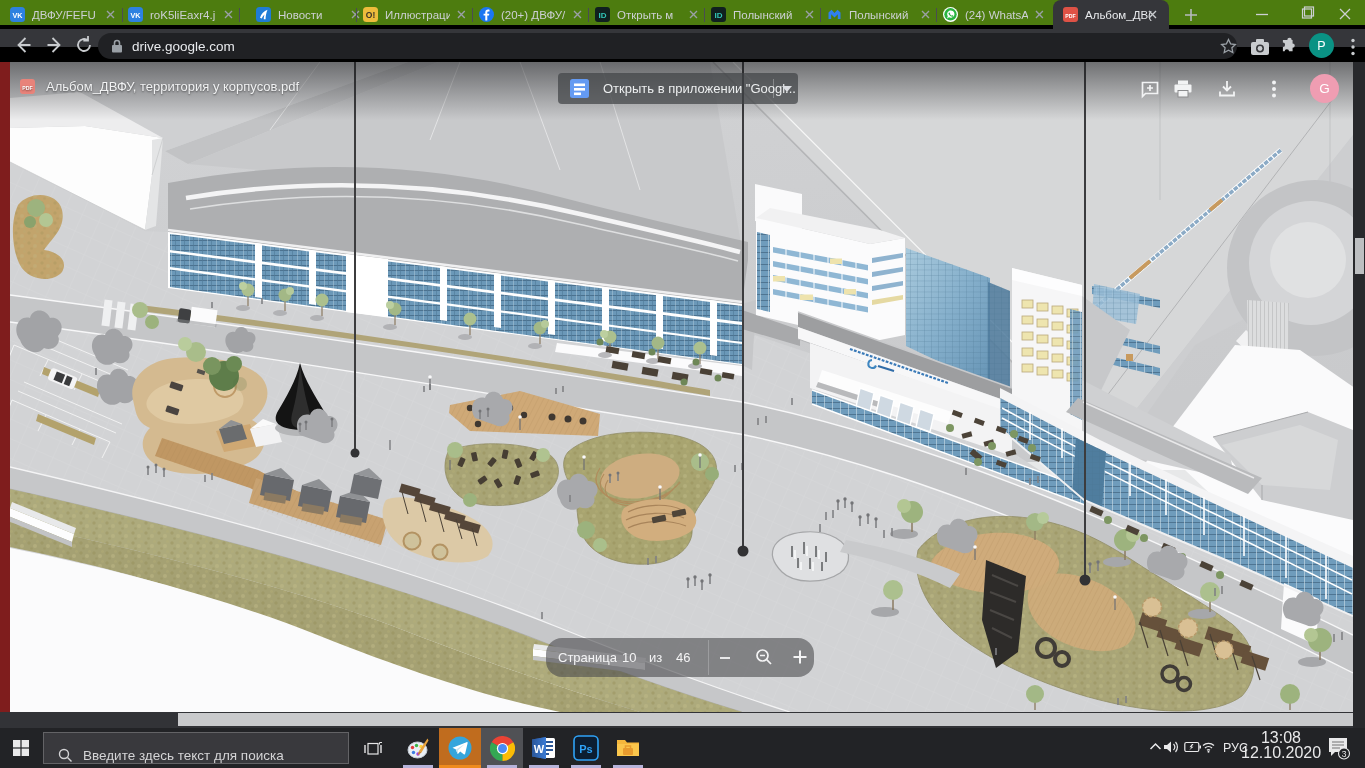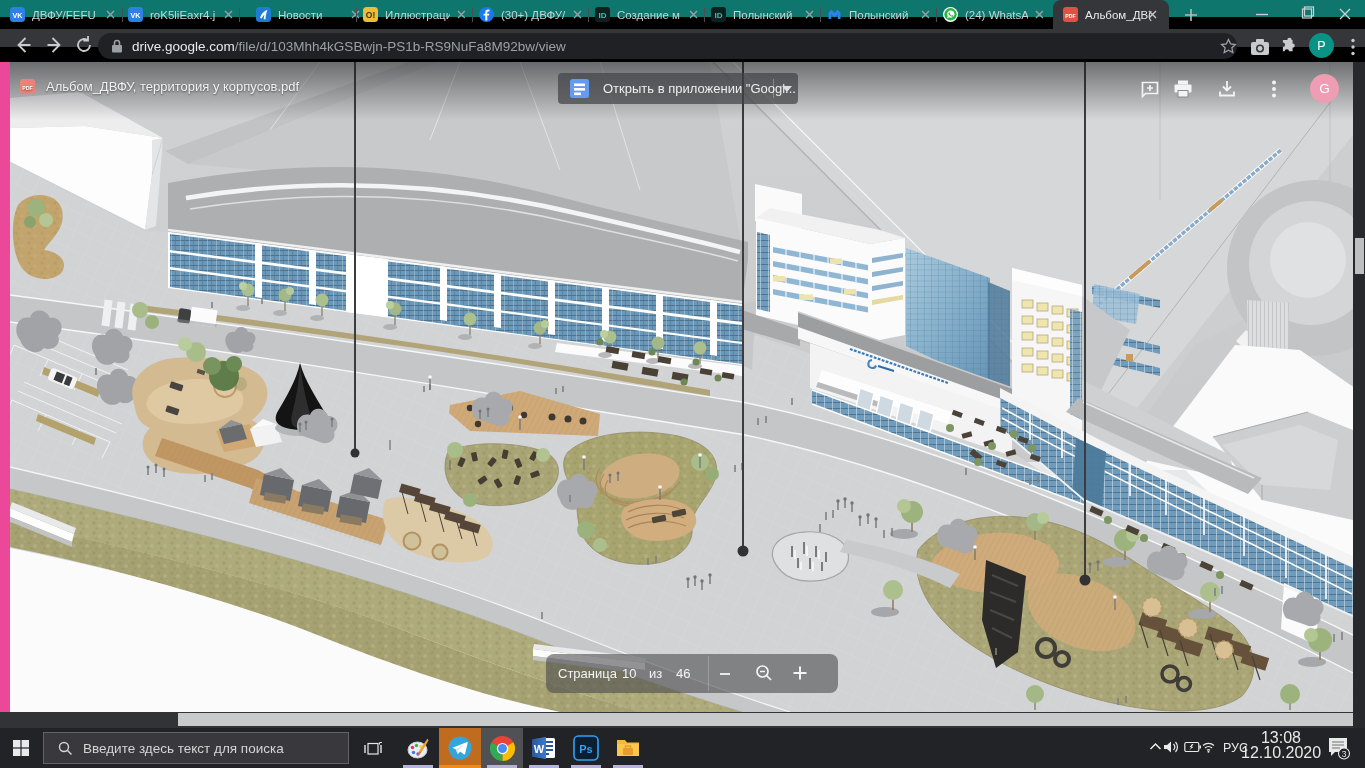--- a/index.html
+++ b/index.html
@@ -1,44 +1,44 @@
 <!DOCTYPE html>
 <html><head><meta charset="utf-8">
 <style>
 *{margin:0;padding:0;box-sizing:border-box}
 html,body{width:1365px;height:768px;overflow:hidden;background:#000;font-family:"Liberation Sans",sans-serif}
 #stage{position:relative;width:1365px;height:768px;overflow:hidden}
 
-#tabs{position:absolute;left:0;top:0;width:1365px;height:17px;background:#0f766e}
+#tabs{position:absolute;left:0;top:0;width:1365px;height:25px;background:#4d7c0f}
 .tab{position:absolute;top:0;height:29px;display:flex;align-items:center;color:#cdd0d4;font-size:11.5px;white-space:nowrap;overflow:hidden}
 .tab .fav{width:15px;height:15px;margin-right:7px;flex:0 0 15px}
 .tab .ttl{overflow:hidden;text-overflow:clip;flex:1 1 auto}
 .tab .cx{color:#9aa0a6;font-size:13px;margin-left:6px;margin-right:2px}
 .tsep{position:absolute;top:8px;width:1px;height:14px;background:#4a4d51}
 #activetab{position:absolute;left:1053px;top:0;width:116px;height:29px;background:#35363a;border-radius:8px 8px 0 0;display:flex;align-items:center;color:#e8eaed;font-size:11.5px}
 
 #toolbar{position:absolute;left:0;top:29px;width:1365px;height:18px;background:#35363a}
 #omni{position:absolute;left:98px;top:4px;width:1139px;height:26px;border-radius:13px;background:#202124;display:flex;align-items:center;color:#e8eaed;font-size:13.5px}
 .navic{position:absolute;top:3px;width:26px;height:26px;color:#c8cbce}
 
-#viewer{position:absolute;left:0;top:62px;width:1365px;height:666px;background:#ec4899}
+#viewer{position:absolute;left:0;top:62px;width:1365px;height:666px;background:#7f1d1d}
 #hscroll{position:absolute;left:0;top:650px;width:1365px;height:16px;background:#323337}
 #hthumb{position:absolute;left:178px;top:1px;width:1175px;height:13px;background:#c9cacc}
 #vscroll{position:absolute;left:1353px;top:0;width:12px;height:666px;background:#28292c}
 #vthumb{position:absolute;left:2px;top:176px;width:9px;height:36px;background:#bdbfc1}
 
 #dscrim{position:absolute;left:10px;top:0;width:1343px;height:58px;background:linear-gradient(to bottom,rgba(26,27,30,.55),rgba(26,27,30,0));pointer-events:none}
 #dtitle{position:absolute;left:20px;top:17px;display:flex;align-items:center;color:#f1f2f3;font-size:13px;text-shadow:0 1px 2px rgba(0,0,0,.5)}
 #openbtn{position:absolute;left:558px;top:11px;width:240px;height:31px;background:rgba(65,68,71,.72);border-radius:4px;display:flex;align-items:center;color:#eceeef;font-size:13px}
 .hic{position:absolute;top:16px;width:22px;height:22px;color:#f2f3f4}
 #gava{position:absolute;left:1310px;top:12px;width:29px;height:29px;border-radius:50%;background:#ef9db2;color:#fff;font-size:13.5px;display:flex;align-items:center;justify-content:center}
-#pgbar{position:absolute;left:546px;top:592px;width:292px;height:39px;background:rgba(70,71,74,.58);border-radius:8px;color:#f4f4f5;font-size:13px}
+#pgbar{position:absolute;left:546px;top:576px;width:268px;height:39px;background:rgba(70,71,74,.58);border-radius:16px;color:#f4f4f5;font-size:13px}
 
 #taskbar{position:absolute;left:0;top:728px;width:1365px;height:40px;background:#222326}
-#tsearch{position:absolute;left:43px;top:4px;width:306px;height:32px;background:#39393d;border:1px solid #636366;display:flex;align-items:center;color:#d4d4d6;font-size:13.5px}
+#tsearch{position:absolute;left:43px;top:4px;width:306px;height:32px;background:#39393d;border:1px solid #636366;display:flex;align-items:flex-end;color:#d4d4d6;font-size:13.5px}
 .ttile{position:absolute;top:0;width:42px;height:40px;display:flex;align-items:center;justify-content:center}
 .tund{position:absolute;top:37px;height:3px;background:#b6b3da}
 #tray{position:absolute;right:0;top:0;height:40px;color:#e9e9ea;font-size:12px}
 </style></head>
 <body>
 <div id="stage">
 
   <div id="viewer">
     <svg id="art" width="1343" height="650" viewBox="10 62 1343 650" style="position:absolute;left:10px;top:0">
 <defs>
@@ -836,32 +836,32 @@
         <svg class="cx" width="11" height="11" viewBox="0 0 11 11">
           <use href="#xic"></use>
         </svg>
       </div>
     <div class="tsep" style="left:472px"></div>
     <div class="tab" style="left:479px;width:106px">
         <svg class="fav" viewBox="0 0 15 15">
           <circle cx="7.5" cy="7.5" r="7.5" fill="#1b77f2"></circle>
           <path d="M8.3 13.5 V8.6 h1.7 l.3-1.9 H8.3 V5.5 c0-.6.3-1.1 1.2-1.1 h1 V2.7 c-.2 0-.8-.1-1.5-.1 c-1.6 0-2.7 1-2.7 2.7 v1.4 H4.6 v1.9 h1.7 v4.9 Z" fill="#fff"></path>
         </svg>
-        <span class="ttl">(30+) ДВФУ/</span>
+        <span class="ttl">(20+) ДВФУ/</span>
         <svg class="cx" width="11" height="11" viewBox="0 0 11 11">
           <use href="#xic"></use>
         </svg>
       </div>
     <div class="tsep" style="left:588px"></div>
     <div class="tab" style="left:595px;width:106px">
         <svg class="fav" viewBox="0 0 15 15">
           <rect width="15" height="15" rx="3" fill="#10201f"></rect>
           <text x="7.5" y="11" font-size="8" font-weight="bold" fill="#31c5b8" text-anchor="middle" font-family="Liberation Sans">ID</text>
         </svg>
-        <span class="ttl">Создание м</span>
+        <span class="ttl">Открыть м</span>
         <svg class="cx" width="11" height="11" viewBox="0 0 11 11">
           <use href="#xic"></use>
         </svg>
       </div>
     <div class="tsep" style="left:704px"></div>
     <div class="tab" style="left:711px;width:106px">
         <svg class="fav" viewBox="0 0 15 15">
           <rect width="15" height="15" rx="3" fill="#10201f"></rect>
           <text x="7.5" y="11" font-size="8" font-weight="bold" fill="#31c5b8" text-anchor="middle" font-family="Liberation Sans">ID</text>
         </svg>
@@ -922,21 +922,20 @@
       </svg>
     <svg class="navic" style="left:71px" viewBox="0 0 26 26">
         <path d="M19 13 a6 6 0 1 1 -2 -4.5 M17 4 v4.7 h-4.7" stroke="#c8cbce" stroke-width="1.8" fill="none"></path>
       </svg>
     <div id="omni">
       <svg style="margin-left:13px" width="12" height="14" viewBox="0 0 12 14">
           <rect x="1" y="6" width="10" height="7.5" rx="1" fill="#9aa0a6"></rect>
           <path d="M3.5 6 V4 a2.5 2.5 0 0 1 5 0 V6" fill="none" stroke="#9aa0a6" stroke-width="1.6"></path>
         </svg>
       <span style="margin-left:9px;color:#e8eaed">drive.google.com</span>
-        <span style="color:#9aa0a6">/file/d/103Mhh4kGSBwjn-PS1b-RS9NuFa8M92bw/view</span>
       <svg style="position:absolute;left:1122px;top:5px" width="17" height="17" viewBox="0 0 17 17">
           <path d="M8.5 1.5 L10.6 5.9 L15.4 6.5 L11.9 9.8 L12.8 14.5 L8.5 12.2 L4.2 14.5 L5.1 9.8 L1.6 6.5 L6.4 5.9 Z" fill="none" stroke="#9aa0a6" stroke-width="1.3"></path>
         </svg>
     </div>
     <svg class="navic" style="left:1247px;top:5px" width="26" height="26" viewBox="0 0 26 26">
         <rect x="4" y="8" width="18" height="13" rx="2" fill="#c8cbce"></rect>
         <rect x="9" y="5" width="8" height="4" rx="1" fill="#c8cbce"></rect>
         <circle cx="13" cy="14.5" r="4" fill="#35363a"></circle>
         <circle cx="13" cy="14.5" r="2.4" fill="#c8cbce"></circle>
       </svg>

